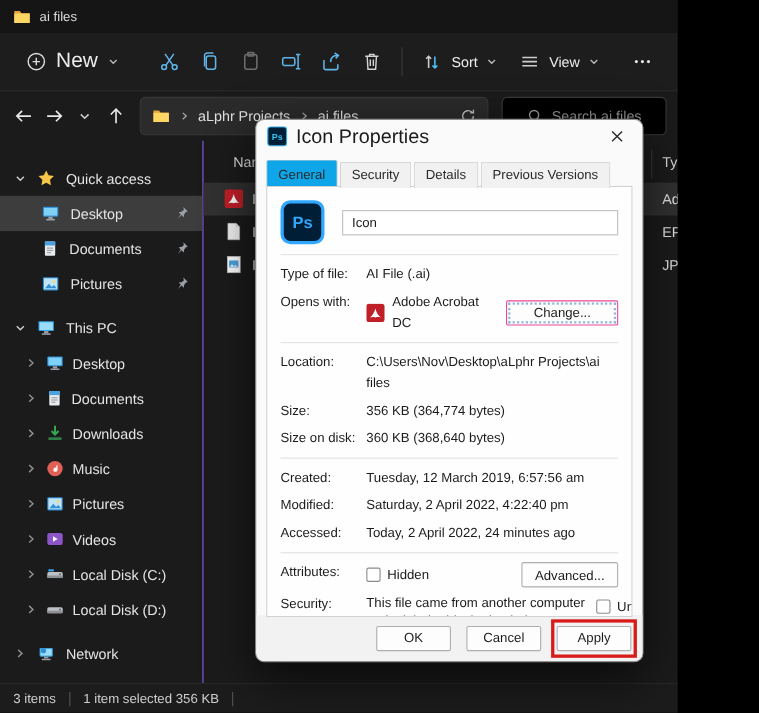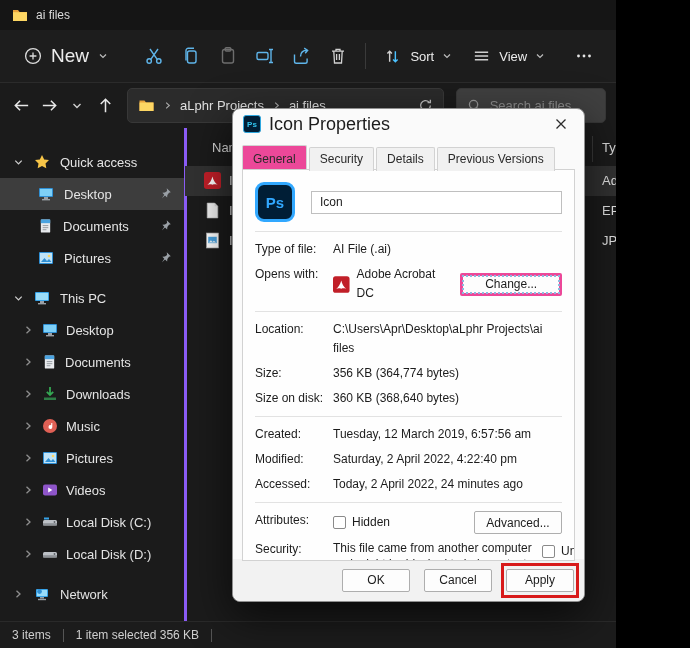--- a/index.html
+++ b/index.html
@@ -21,27 +21,27 @@
   .tb-sep{width:1px;height:26px;background:#3a3a3a;margin:0 8px;}
   .tb-drop{display:flex;align-items:center;gap:8px;color:#ececec;font-size:13px;padding:7px 10px;border-radius:4px;}
 
   
   .navbar{position:absolute;top:83px;left:0;right:0;height:45px;display:flex;align-items:center;padding:0 10px;gap:4px;}
   .nav-btn{width:30px;height:30px;display:flex;align-items:center;justify-content:center;border-radius:4px;}
   .addressbox{width:372px;height:33px;margin-left:6px;background:#2b2b2b;border:1px solid #383838;
               border-radius:5px;display:flex;align-items:center;padding:0 10px;gap:8px;overflow:hidden;}
   .addr-seg{font-size:13px;color:#e0e0e0;white-space:nowrap;}
   .addr-refresh{margin-left:auto;}
-  .searchbox{width:162px;height:33px;margin-left:8px;background:#404040;border:1px solid #383838;
-             border-radius:5px;display:flex;align-items:center;padding:0 10px;gap:8px;overflow:hidden;}
+  .searchbox{width:162px;height:33px;margin-left:8px;background:#000000;border:1px solid #383838;
+             border-radius:5px;display:flex;align-items:center;padding:0 10px;gap:8px;overflow:hidden;justify-content:center;}
   .search-ph{font-size:13px;color:#8f8f8f;white-space:nowrap;}
 
   
   .sidebar{position:absolute;top:128px;left:0;width:184px;bottom:26px;background:#1b1b1b;
-           border-right:3px solid #8b5cf6;padding-top:18px;overflow:hidden;}
+           border-right:1px solid #8b5cf6;padding-top:18px;overflow:hidden;}
   .side-row{height:32px;display:flex;align-items:center;gap:10px;padding-left:12px;position:relative;
             color:#e4e4e4;font-size:13px;white-space:nowrap;}
   .side-row.child{padding-left:38px;}
   .side-row.selected{background:#3d3d3d;}
   .side-chev{width:12px;display:flex;justify-content:center;flex-shrink:0;}
   .pin{position:absolute;right:12px;top:9px;}
   .side-gap{height:8px;}
 
   
   .filearea{position:absolute;top:128px;left:185px;right:0;bottom:26px;color:#e0e0e0;font-size:13px;}
@@ -66,36 +66,36 @@
           box-sizing:border-box;font-size:12px;color:#1c1c1c;z-index:10;}
   .dlg-title{height:30px;display:flex;align-items:center;gap:8px;padding:0 10px;}
   .dlg-title-text{flex:1;font-size:18px;color:#1c1c1c;}
   .ps-mini{width:16px;height:16px;border-radius:3px;background:#001e36;border:1px solid #2fa8e0;
            color:#31c5f0;font-size:8px;font-weight:bold;display:flex;align-items:center;justify-content:center;}
   .dlg-close{width:26px;height:22px;display:flex;align-items:center;justify-content:center;border-radius:4px;}
 
   .tabs{display:flex;padding:0 9px;position:relative;z-index:2;margin-top:6px;}
   .tab{padding:4px 10px 3px;font-size:12px;color:#2a2a2a;background:#f1f1f1;border:1px solid #d2d2d2;
        border-bottom:none;border-radius:2px 2px 0 0;margin-right:2px;position:relative;top:2px;}
-  .tab.active{background:#ec4899;top:0;padding-top:6px;z-index:3;}
+  .tab.active{background:#0ea5e9;top:0;padding-top:6px;z-index:3;}
 
   .page{margin:0 9px;background:#fefefe;border:1px solid #d2d2d2;height:392px;box-sizing:border-box;
         padding:12px 12px 6px;position:relative;overflow:hidden;z-index:1;}
   .name-row{display:flex;align-items:center;gap:16px;margin-bottom:9px;}
   .ps-big{width:40px;height:40px;border-radius:9px;background:#001e36;border:3px solid #31a8ff;box-sizing:border-box;
           color:#31a8ff;font-weight:bold;font-size:15px;display:flex;align-items:center;justify-content:center;flex-shrink:0;}
   .name-input{flex:1;height:23px;border:1px solid #bfbfbf;background:#fff;font:12px "Liberation Sans",sans-serif;
               padding:0 8px;color:#1c1c1c;box-sizing:border-box;}
   .hr{border-top:1px solid #e2e2e2;margin:8px 0;}
   .f-row{display:flex;align-items:flex-start;margin-bottom:6px;line-height:19px;}
   .f-label{width:78px;flex-shrink:0;}
   .f-value{flex:1;display:flex;align-items:center;gap:7px;}
   .btn{font:12px "Liberation Sans",sans-serif;background:#fdfdfd;border:1px solid #aeaeae;border-radius:2px;
        color:#1c1c1c;text-align:center;}
-  .btn-change{width:104px;height:23px;border:3px solid #ec4899;outline:2px dotted #8cb8de;outline-offset:-4px;margin-left:auto;}
+  .btn-change{width:104px;height:23px;border:1px solid #ec4899;outline:2px dotted #8cb8de;outline-offset:-4px;margin-left:auto;}
   .btn-advanced{width:88px;height:23px;margin-left:auto;}
   .cb{width:13px;height:13px;border:1px solid #8a8a8a;background:#fff;border-radius:2px;display:inline-block;
       flex-shrink:0;box-sizing:border-box;}
   .attr-group{display:flex;align-items:center;gap:6px;margin-right:16px;}
   .sec-text{width:202px;line-height:16px;}
   .unblock{display:flex;align-items:center;gap:6px;margin-left:auto;margin-top:2px;}
 
   .dlg-footer{position:absolute;left:0;right:0;bottom:0;height:42px;background:#f2f2f2;border-radius:0 0 8px 8px;
               display:flex;align-items:center;justify-content:flex-end;gap:14px;padding-right:10px;}
   .btn-footer{width:68px;height:23px;}
@@ -538,21 +538,21 @@
             </svg>
           <span>Adobe Acrobat DC</span>
           <button class="btn btn-change">Change...</button>
         </span>
       </div>
 
       <div class="hr"></div>
 
       <div class="f-row">
         <span class="f-label">Location:</span>
-        <span class="f-value">C:\Users\Apr\Desktop\aLphr Projects\ai files</span>
+        <span class="f-value">C:\Users\Nov\Desktop\aLphr Projects\ai files</span>
       </div>
       <div class="f-row">
         <span class="f-label">Size:</span>
         <span class="f-value">356 KB (364,774 bytes)</span>
       </div>
       <div class="f-row">
         <span class="f-label">Size on disk:</span>
         <span class="f-value">360 KB (368,640 bytes)</span>
       </div>
 

